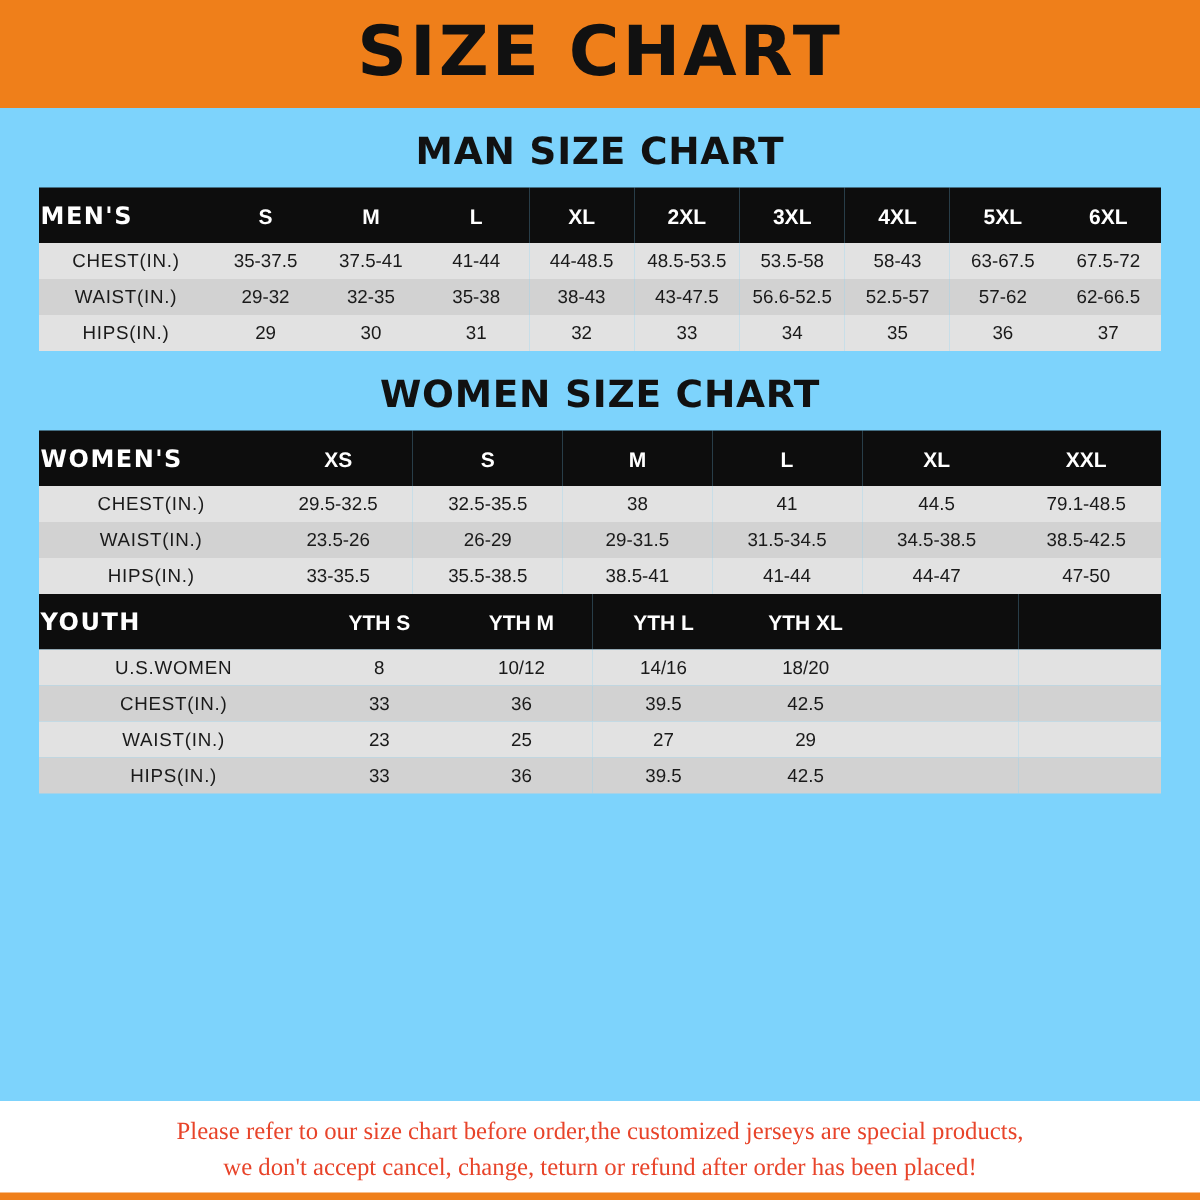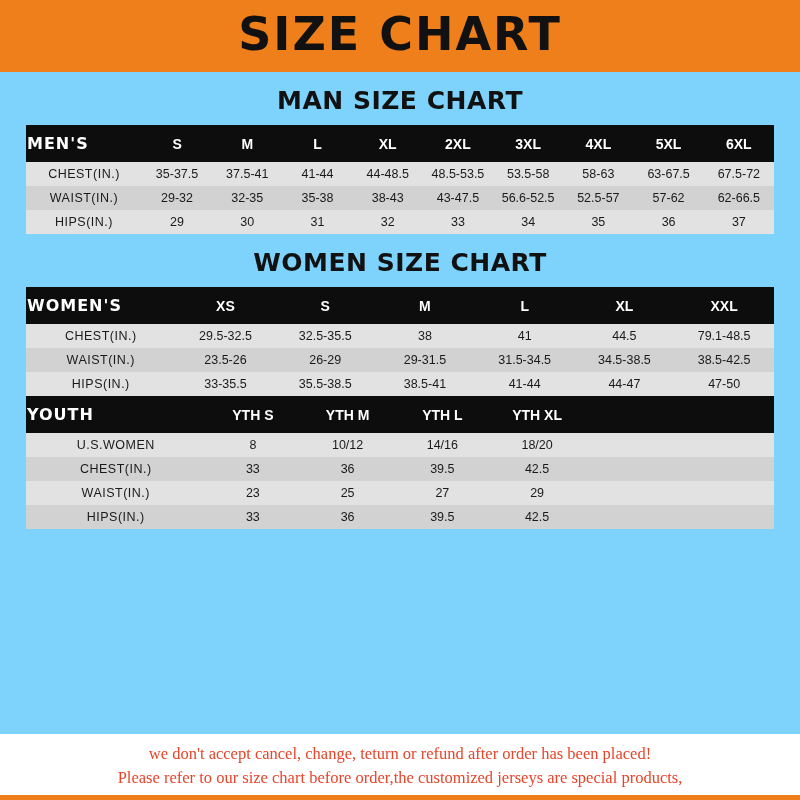--- a/index.html
+++ b/index.html
@@ -175,21 +175,21 @@
       </thead>
       <tbody>
         <tr class="shade-a">
           <td class="rowhead">CHEST(IN.)</td>
           <td>35-37.5</td>
           <td>37.5-41</td>
           <td>41-44</td>
           <td>44-48.5</td>
           <td>48.5-53.5</td>
           <td>53.5-58</td>
-          <td>58-63</td>
+          <td>58-43</td>
           <td>63-67.5</td>
           <td>67.5-72</td>
         </tr>
         <tr class="shade-b">
           <td class="rowhead">WAIST(IN.)</td>
           <td>29-32</td>
           <td>32-35</td>
           <td>35-38</td>
           <td>38-43</td>
           <td>43-47.5</td>
@@ -326,18 +326,18 @@
           <td>39.5</td>
           <td>42.5</td>
           <td></td>
           <td></td>
         </tr>
       </tbody>
     </table>
   </div>
 
   <div class="footer-note">
+    <div class="line">Please refer to our size chart before order,the customized jerseys are special products,</div>
     <div class="line">we don't accept cancel, change, teturn or refund after order has been placed!</div>
-    <div class="line">Please refer to our size chart before order,the customized jerseys are special products,</div>
   </div>
   <div class="footer-rule"></div>
 
 </div>
 
 </body></html>

